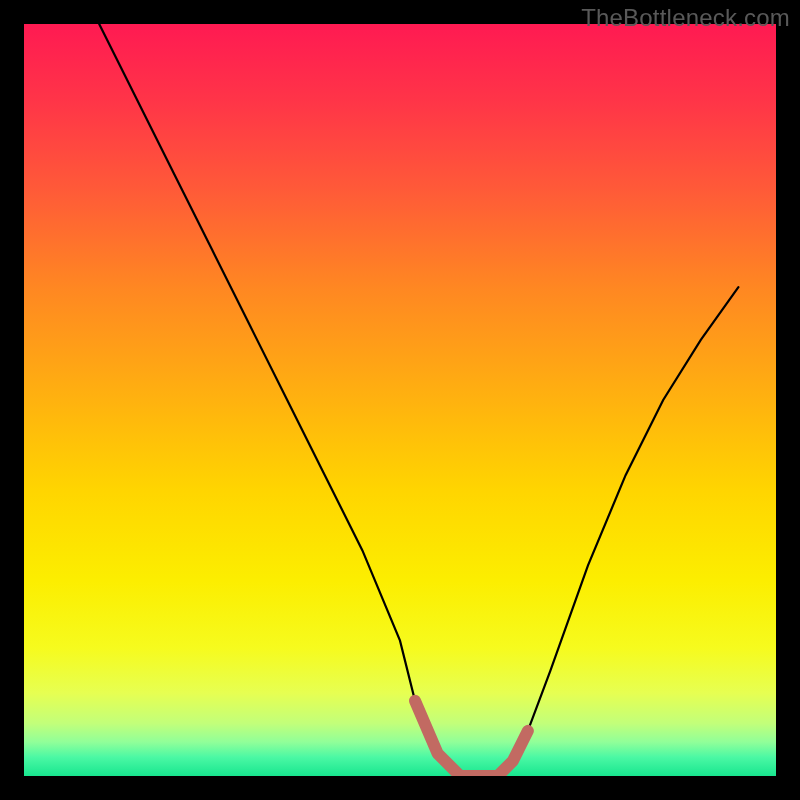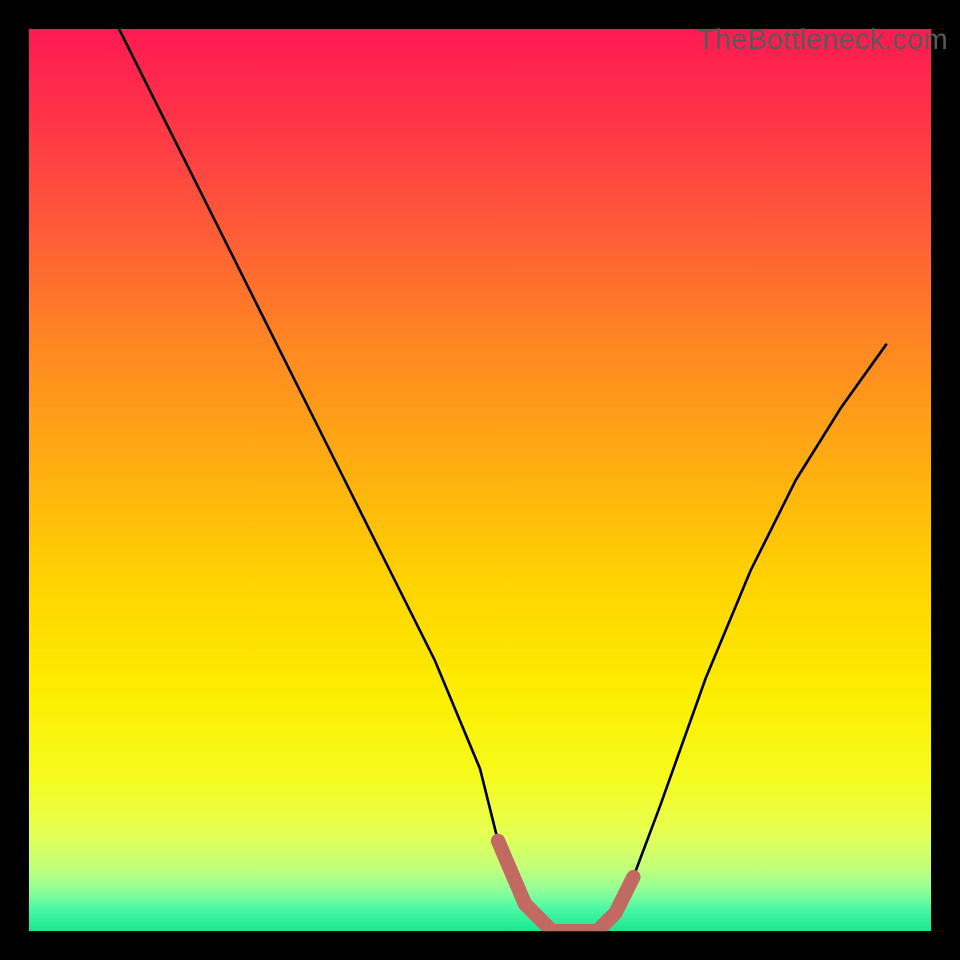--- a/index.html
+++ b/index.html
@@ -19,21 +19,20 @@
   }
   .watermark {
     position: absolute;
     top: 4px;
     right: 10px;
     color: #595959;
     font-size: 24px;
     font-weight: 500;
     letter-spacing: 0.2px;
     z-index: 100;
-    margin-top: 16px;
   }
   .plot-outer {
     position: absolute;
     left: 24px;
     top: 24px;
     width: 752px;
     height: 752px;
     background: #000;
   }
   svg.plot {

